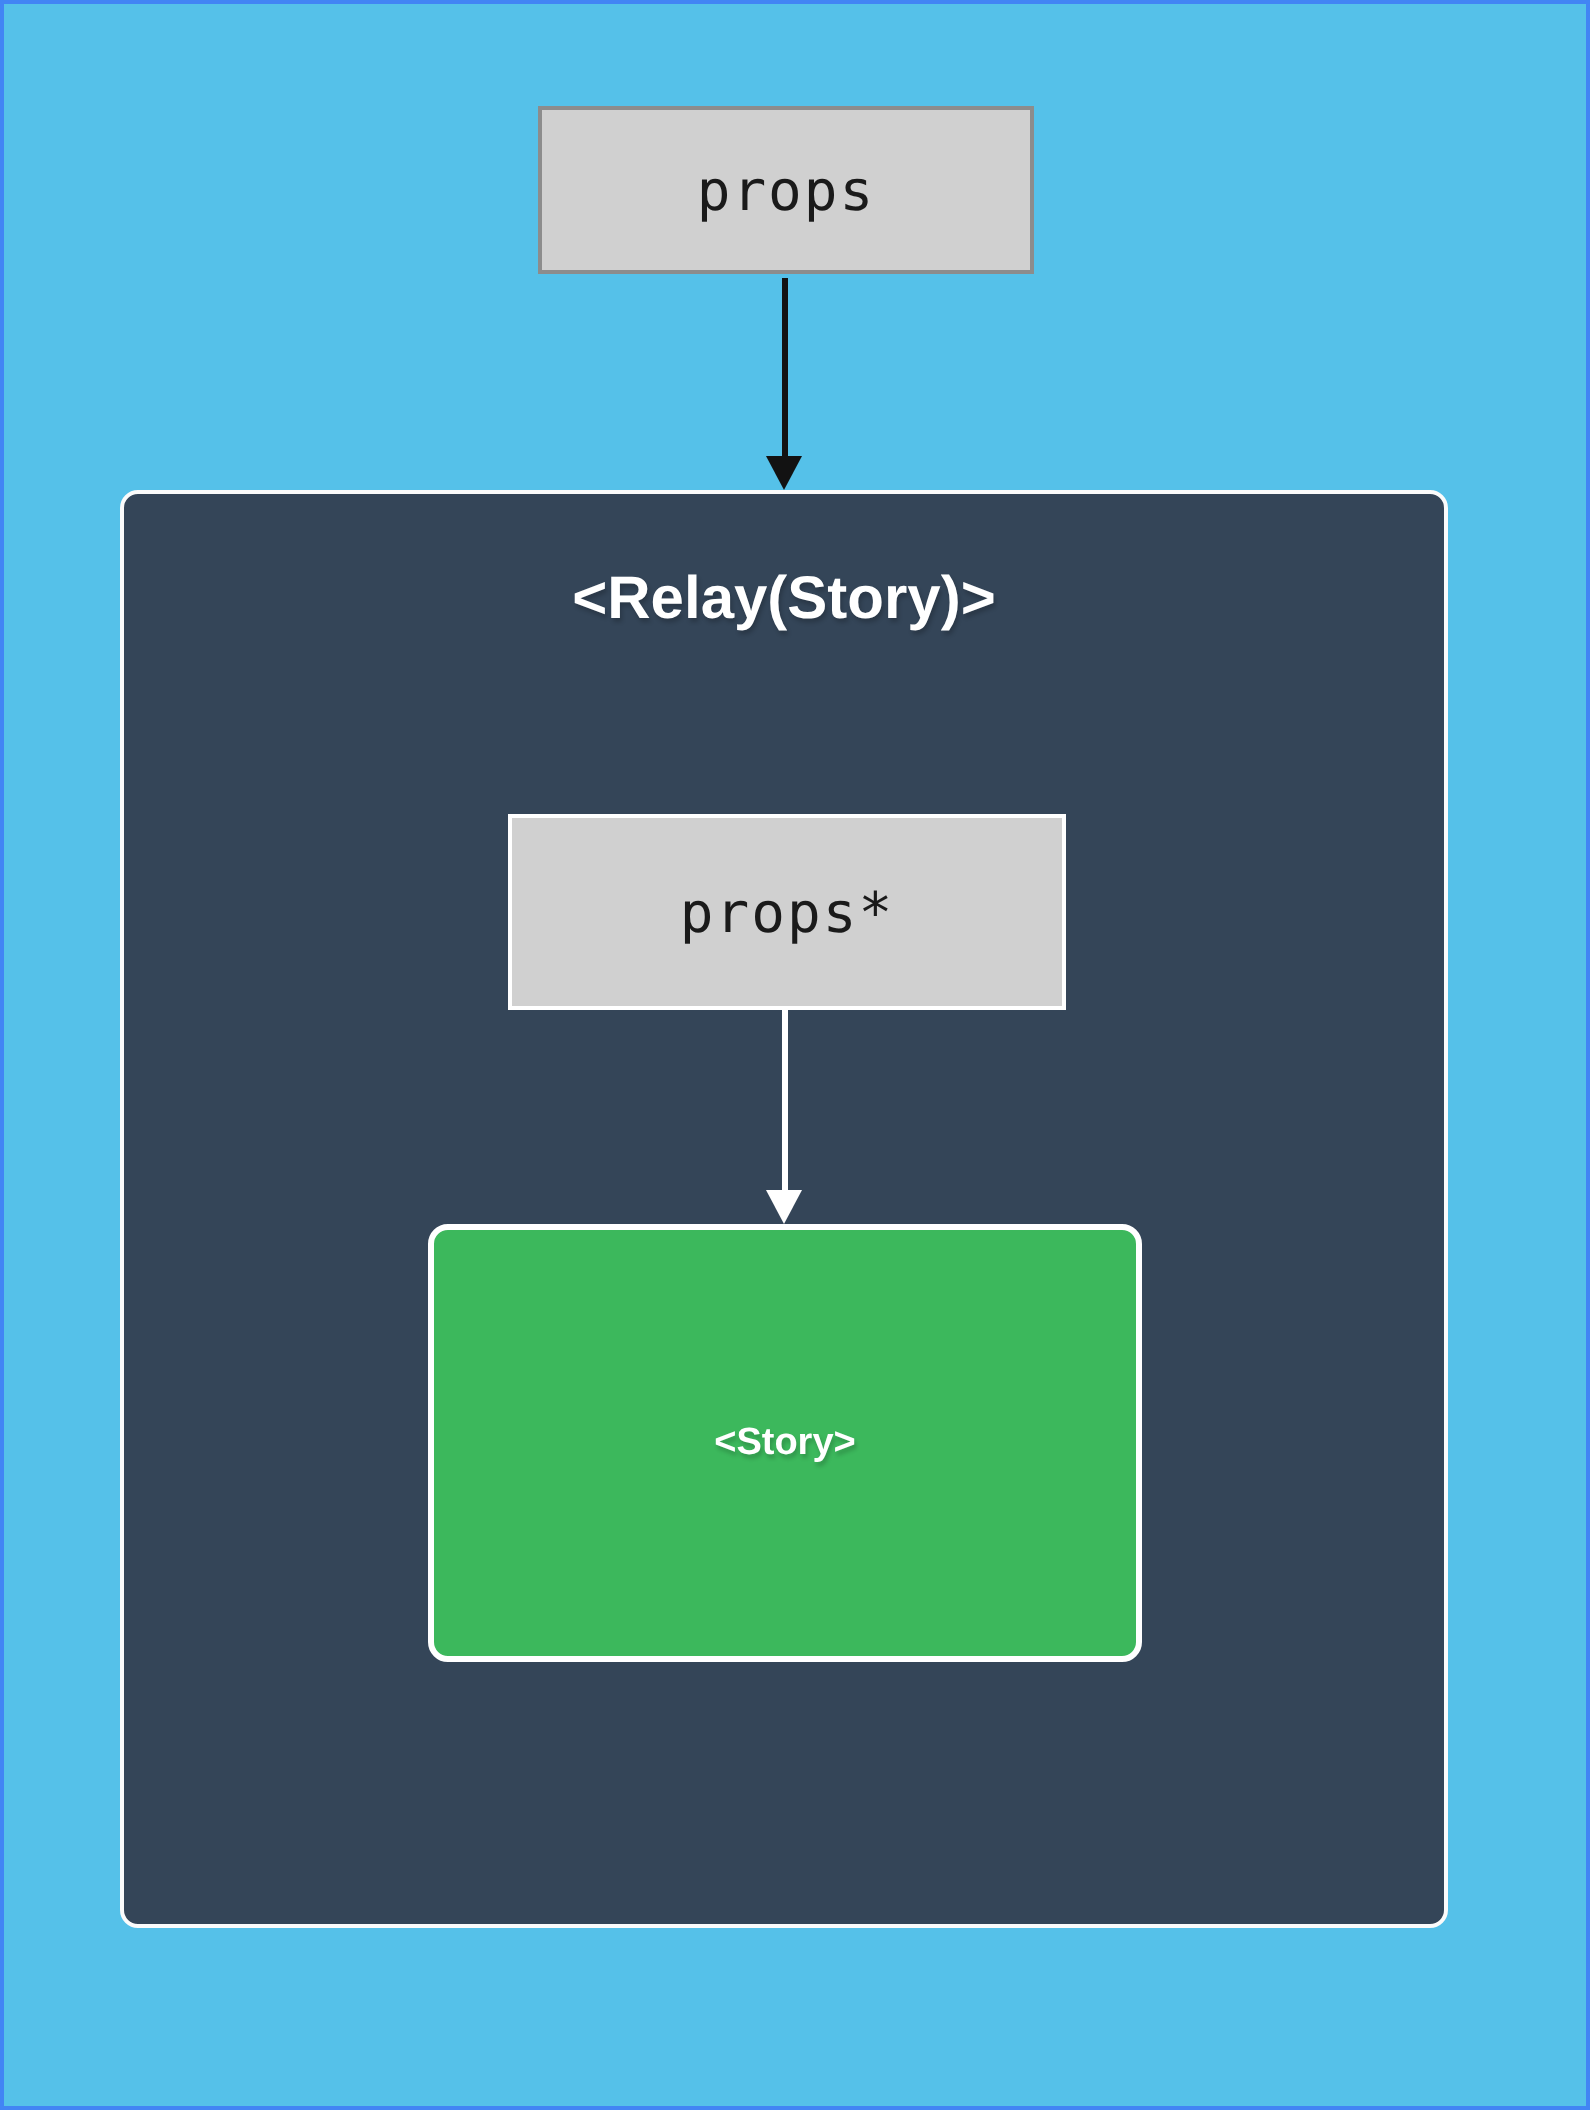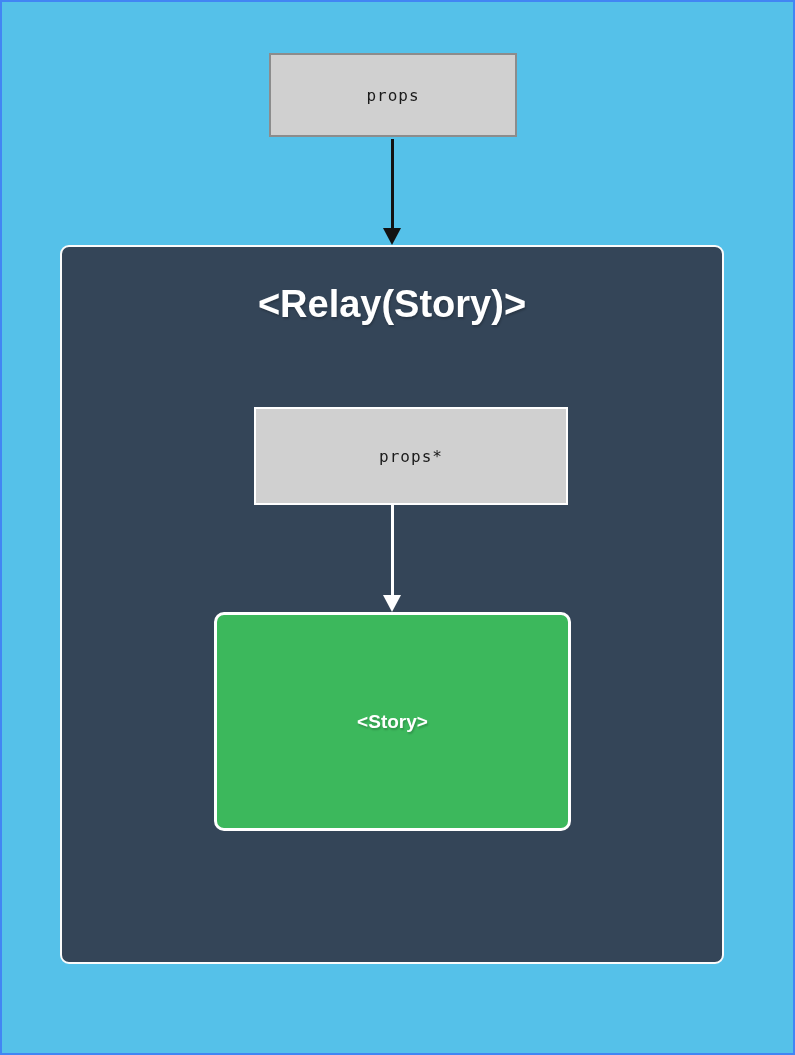--- a/index.html
+++ b/index.html
@@ -27,30 +27,30 @@
     background:var(--canvas-bg);
     border:2px solid var(--canvas-border);
     overflow:hidden;
   }
 
   .mono-box{
     position:absolute;
     display:flex;align-items:center;justify-content:center;
     background:var(--props-box-bg);
     font-family:"DejaVu Sans Mono", monospace;
-    font-size:16px;
+    font-size:28px;
     color:var(--label-text);
     letter-spacing:1px;
   }
   .props-box-outer{
     left:267px;top:51px;width:248px;height:84px;
     border:2px solid var(--props-box-border);
   }
   .props-box-inner{
-    left:192px;top:160px;width:314px;height:98px;
+    left:192px;top:160px;width:279px;height:98px;
     border:2px solid var(--inner-props-box-border);
   }
 
   .arrow{
     position:absolute;
     width:26px;
     display:flex;flex-direction:column;align-items:center;
   }
   .arrow .shaft{width:3px;flex:1;}
   .arrow .head{
@@ -69,21 +69,21 @@
     position:absolute;
     left:58px;top:243px;width:664px;height:719px;
     background:var(--relay-container-bg);
     border:2px solid var(--relay-container-border);
     border-radius:9px;
   }
   .relay-title{
     position:absolute;
     top:36px;left:0;width:100%;
     text-align:center;
-    font-size:38px;font-weight:bold;
+    font-size:30px;font-weight:bold;
     color:var(--title-text);
     text-shadow:1px 2px 2px rgba(0,0,0,0.2);
   }
   .story-box{
     position:absolute;
     left:152px;top:365px;width:357px;height:219px;
     background:var(--story-box-bg);
     border:3px solid var(--story-box-border);
     border-radius:10px;
     display:flex;align-items:center;justify-content:center;

